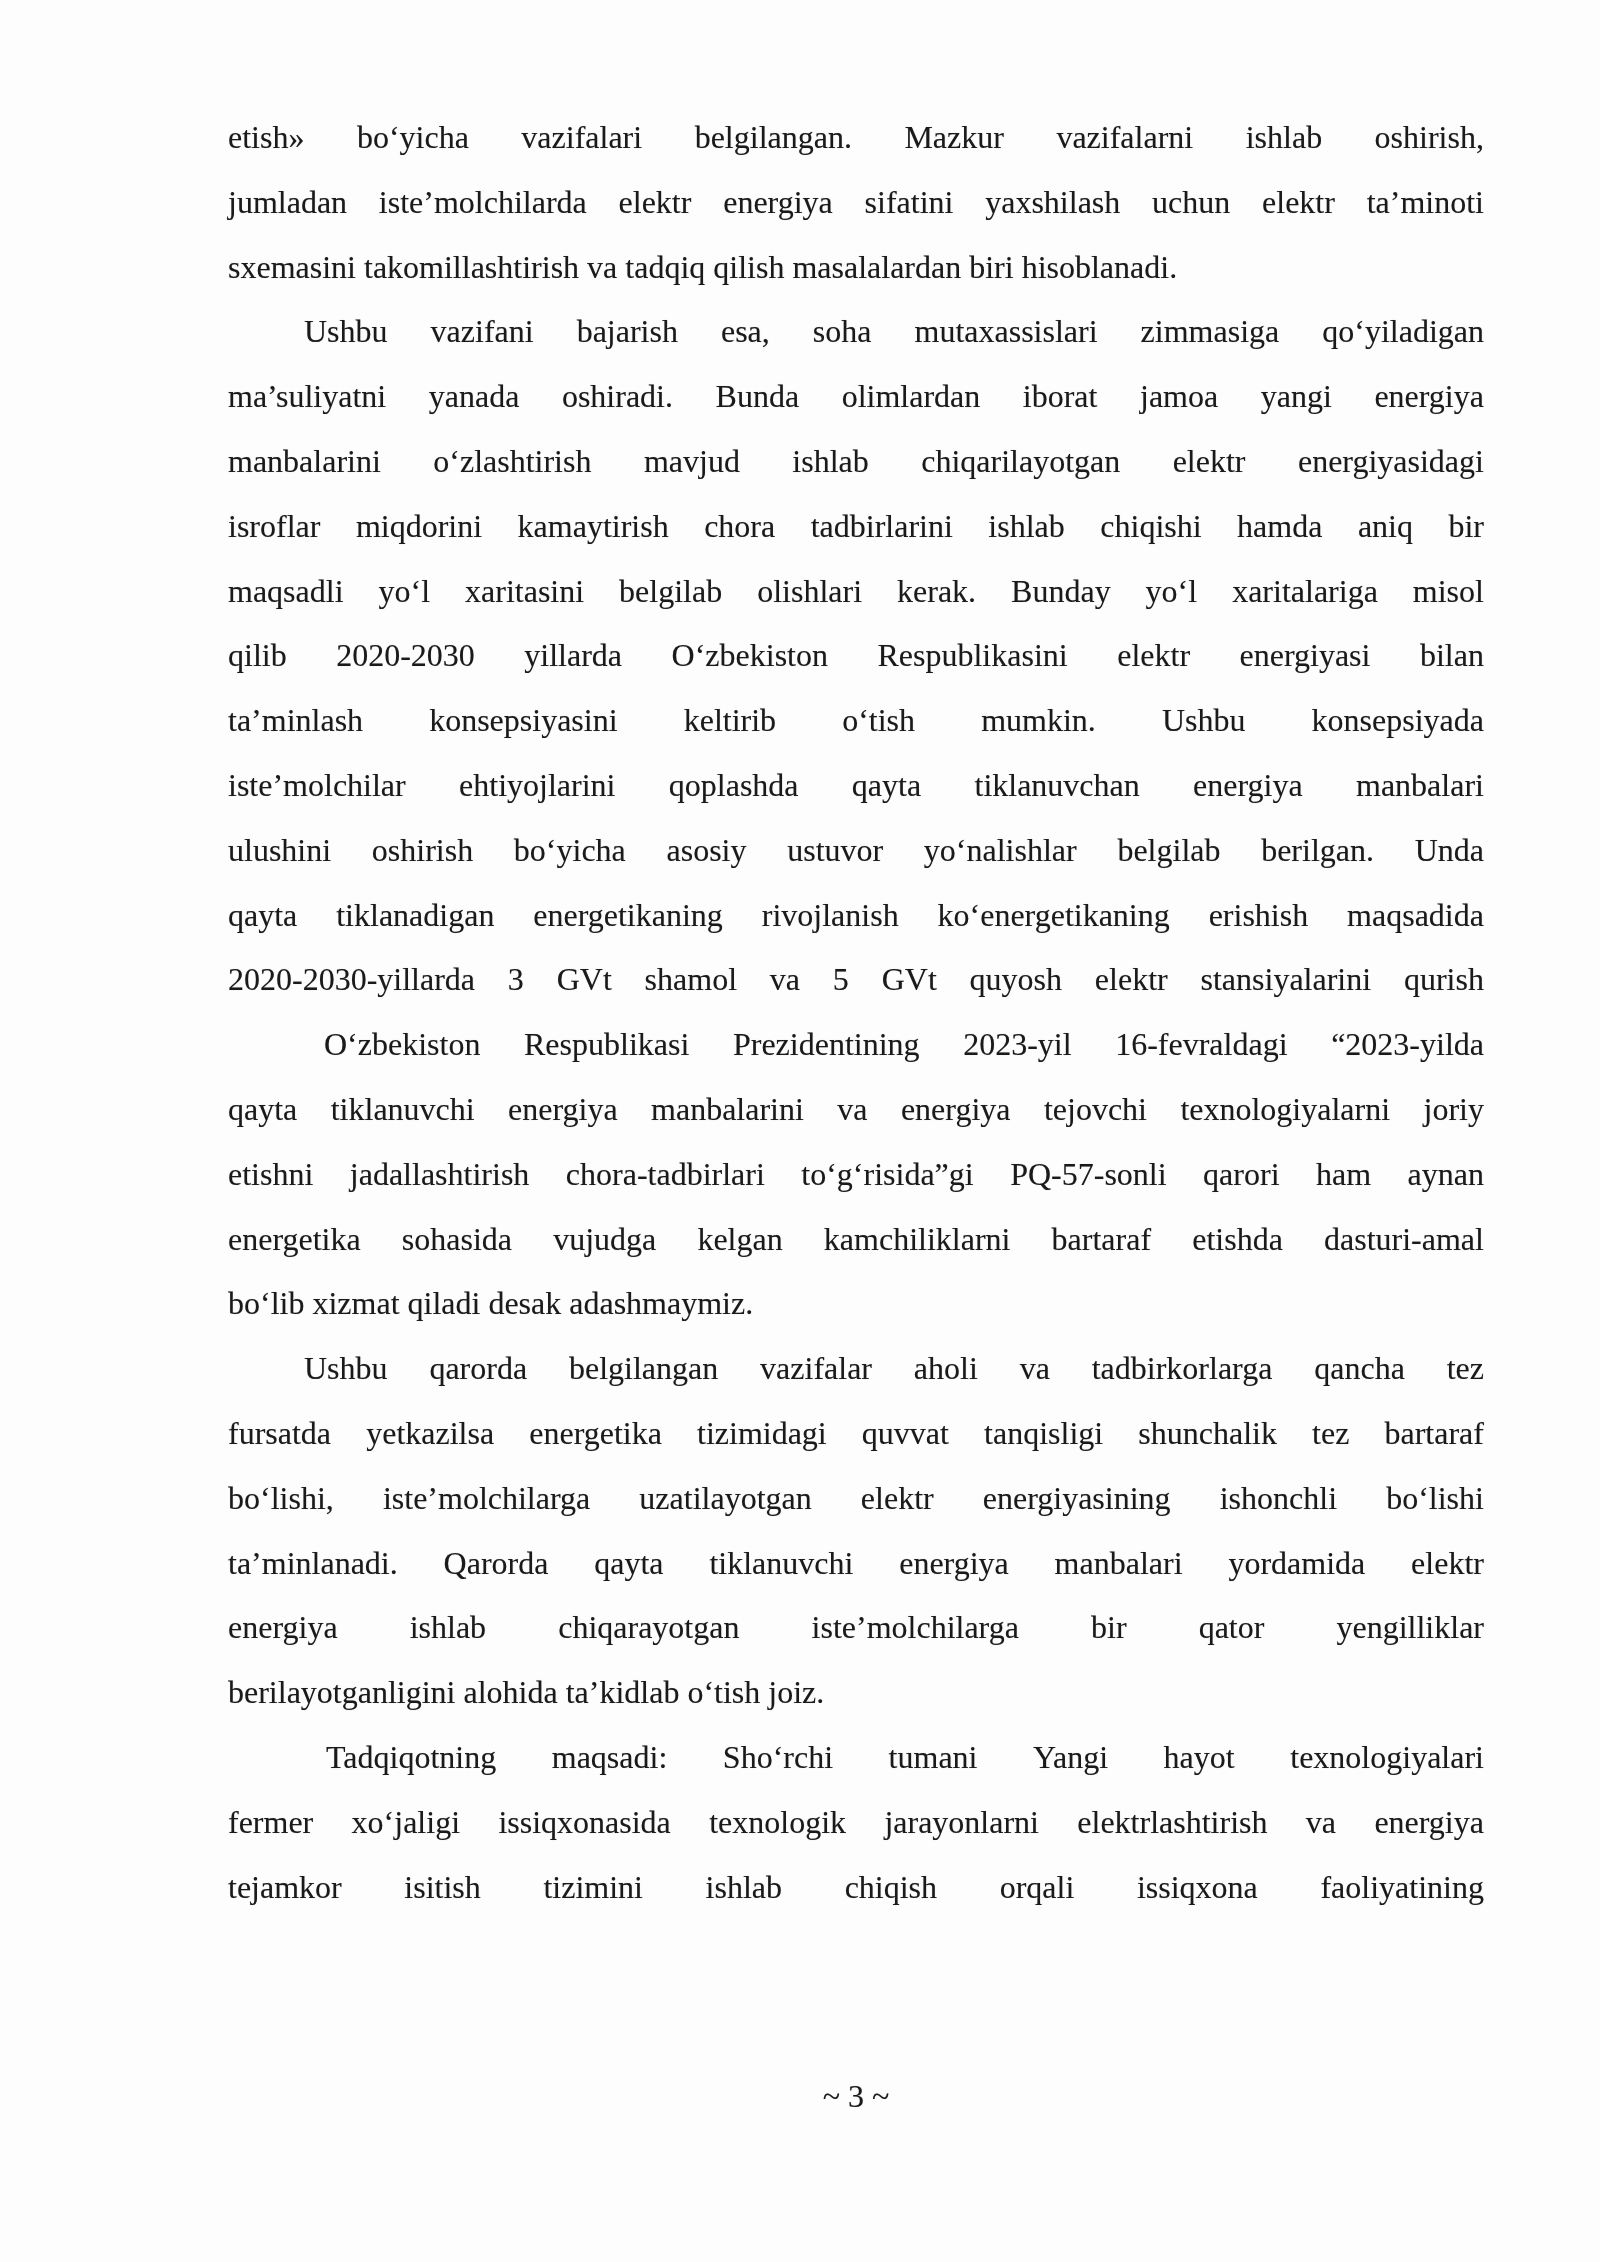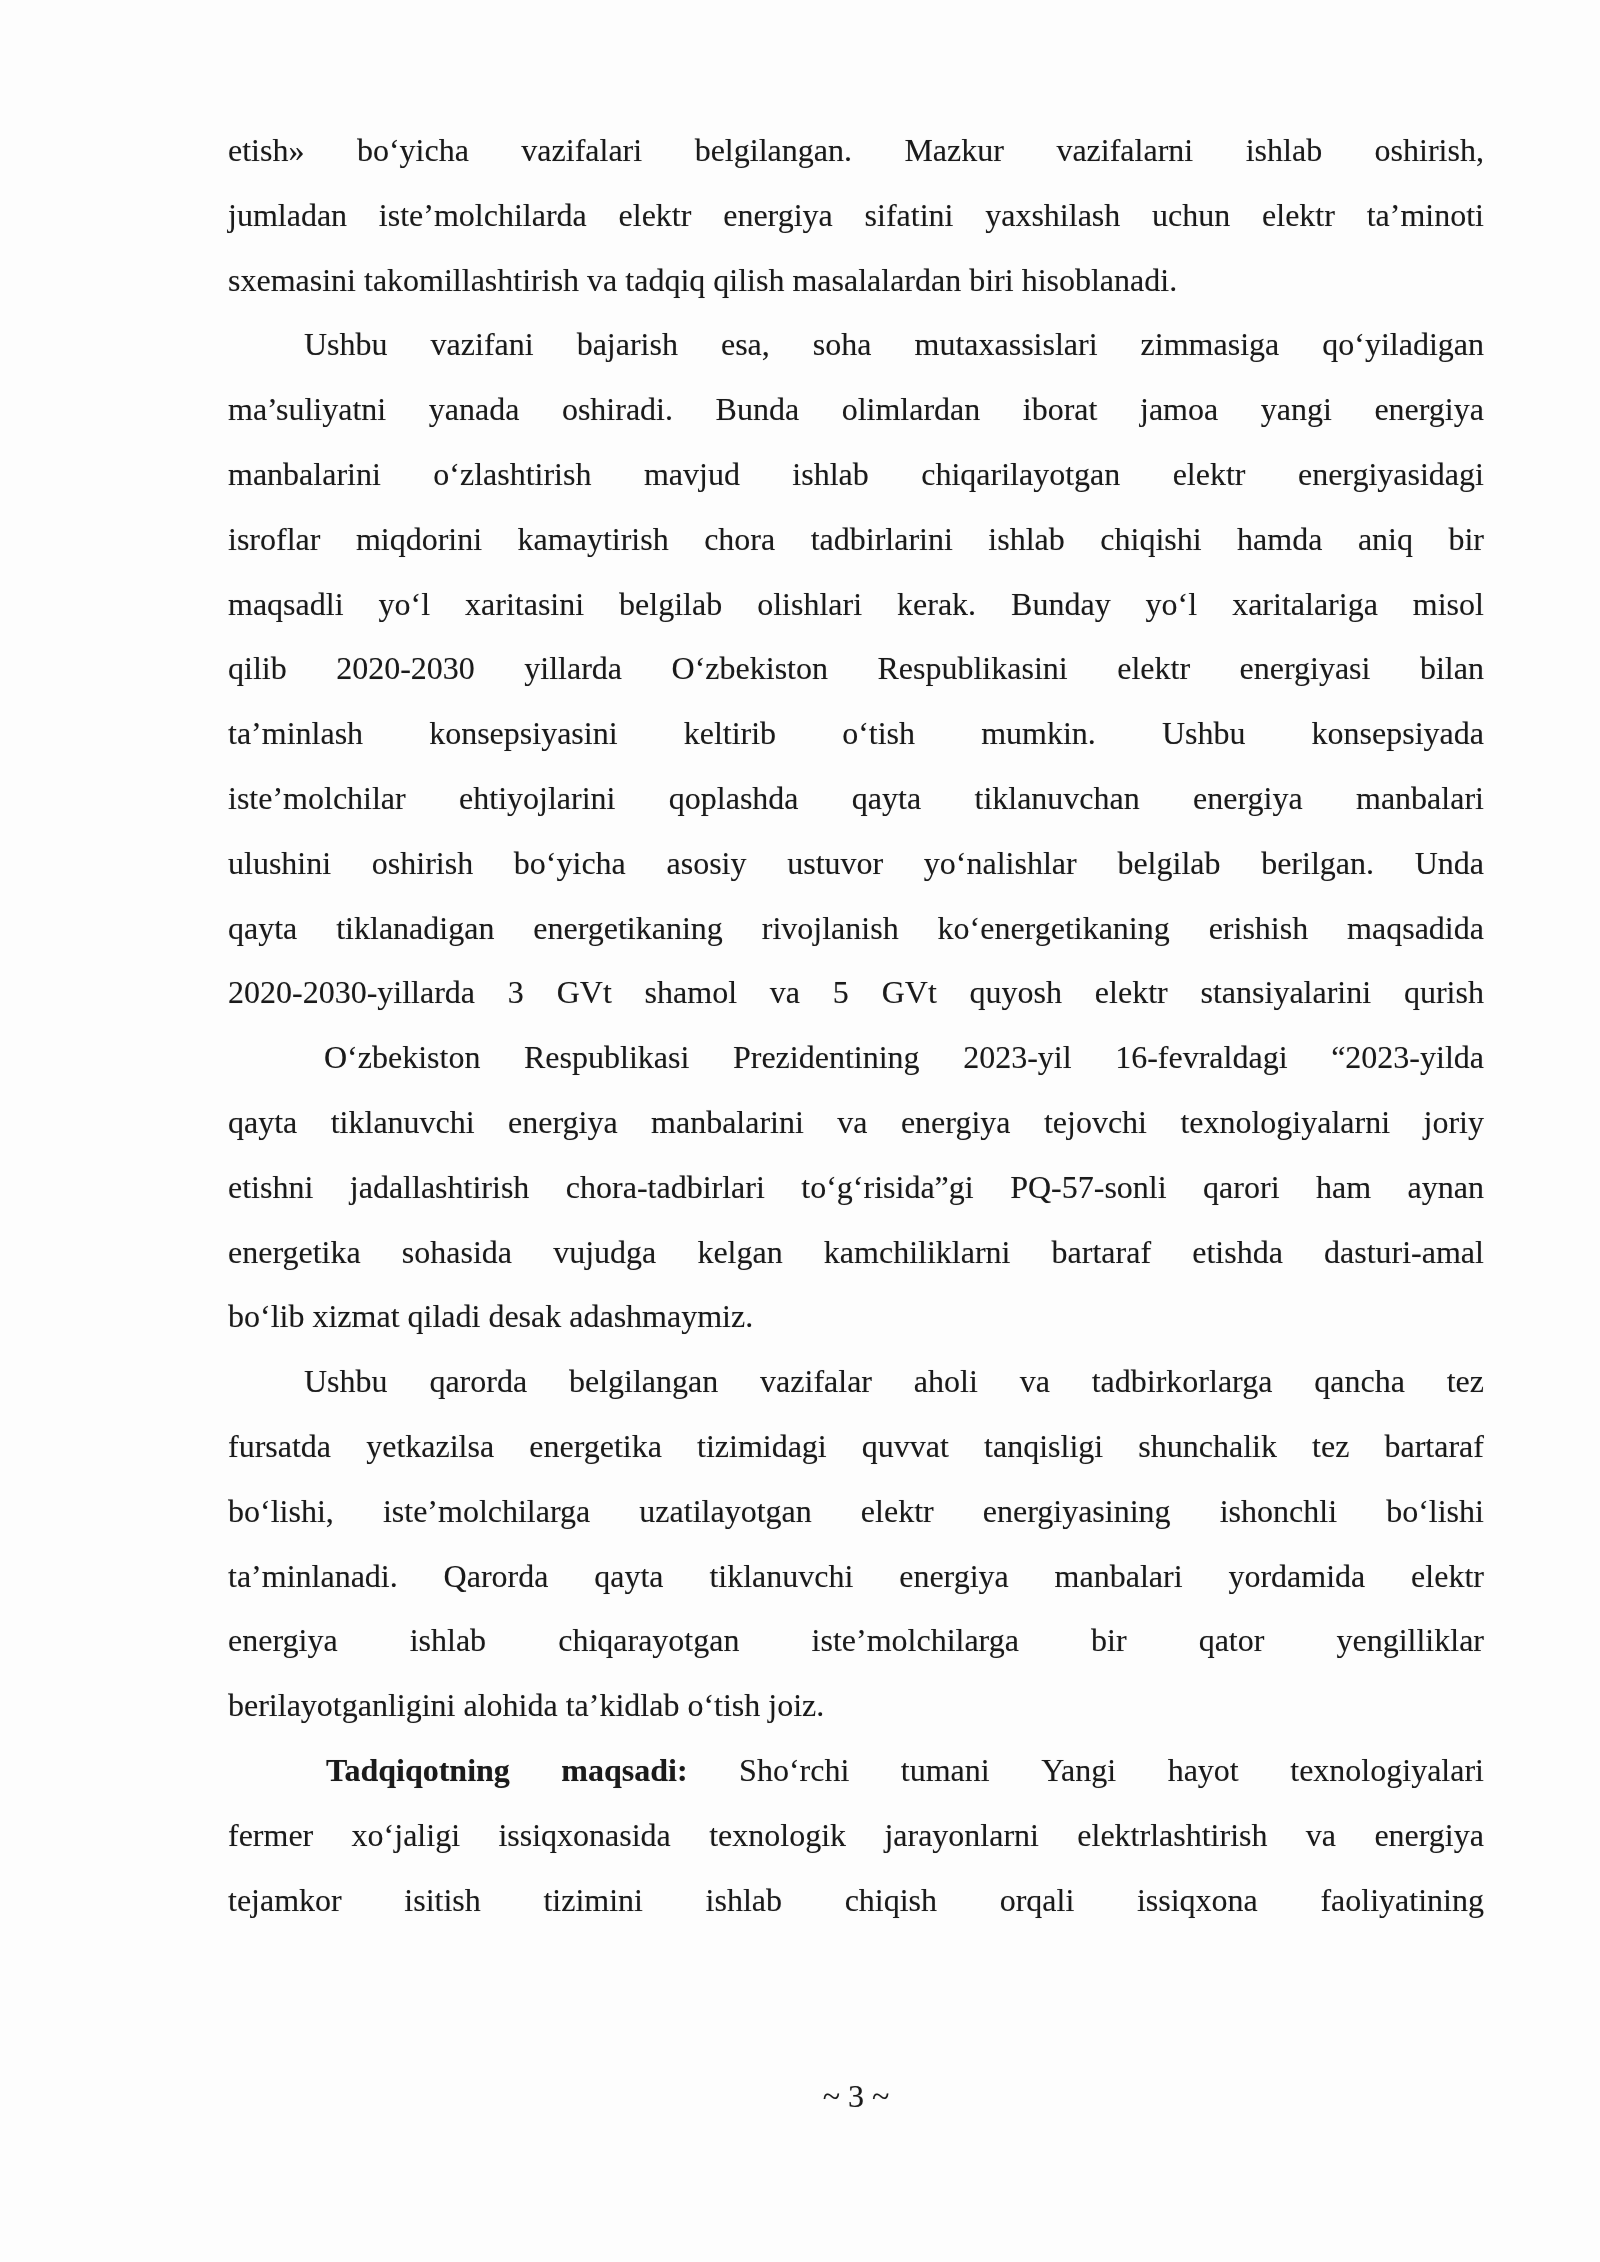--- a/index.html
+++ b/index.html
@@ -12,40 +12,40 @@
     width: 1600px;
     height: 2262px;
     background: #fdfdfd;
     overflow: hidden;
     font-family: "Liberation Serif", "DejaVu Serif", serif;
     color: #1a1a1a;
   }
   .text-block {
     position: absolute;
     left: 228px;
-    top: 118px;
+    top: 105px;
     width: 1256px;
     font-size: 32px;
     line-height: 64.8px;
     text-shadow: 0 0 0.8px rgba(26,26,26,0.35);
   }
   .line {
     height: 64.8px;
     white-space: nowrap;
   }
   .line.justify {
     display: flex;
     justify-content: space-between;
     white-space: normal;
   }
   .line .w {
     display: inline-block;
   }
   .line .w.bold {
-    font-weight: bold;
+    font-weight: normal;
   }
   .footer {
     position: absolute;
     left: 228px;
     top: 2076px;
     width: 1256px;
     text-align: center;
     font-size: 32px;
     line-height: 40px;
     color: #1a1a1a;

